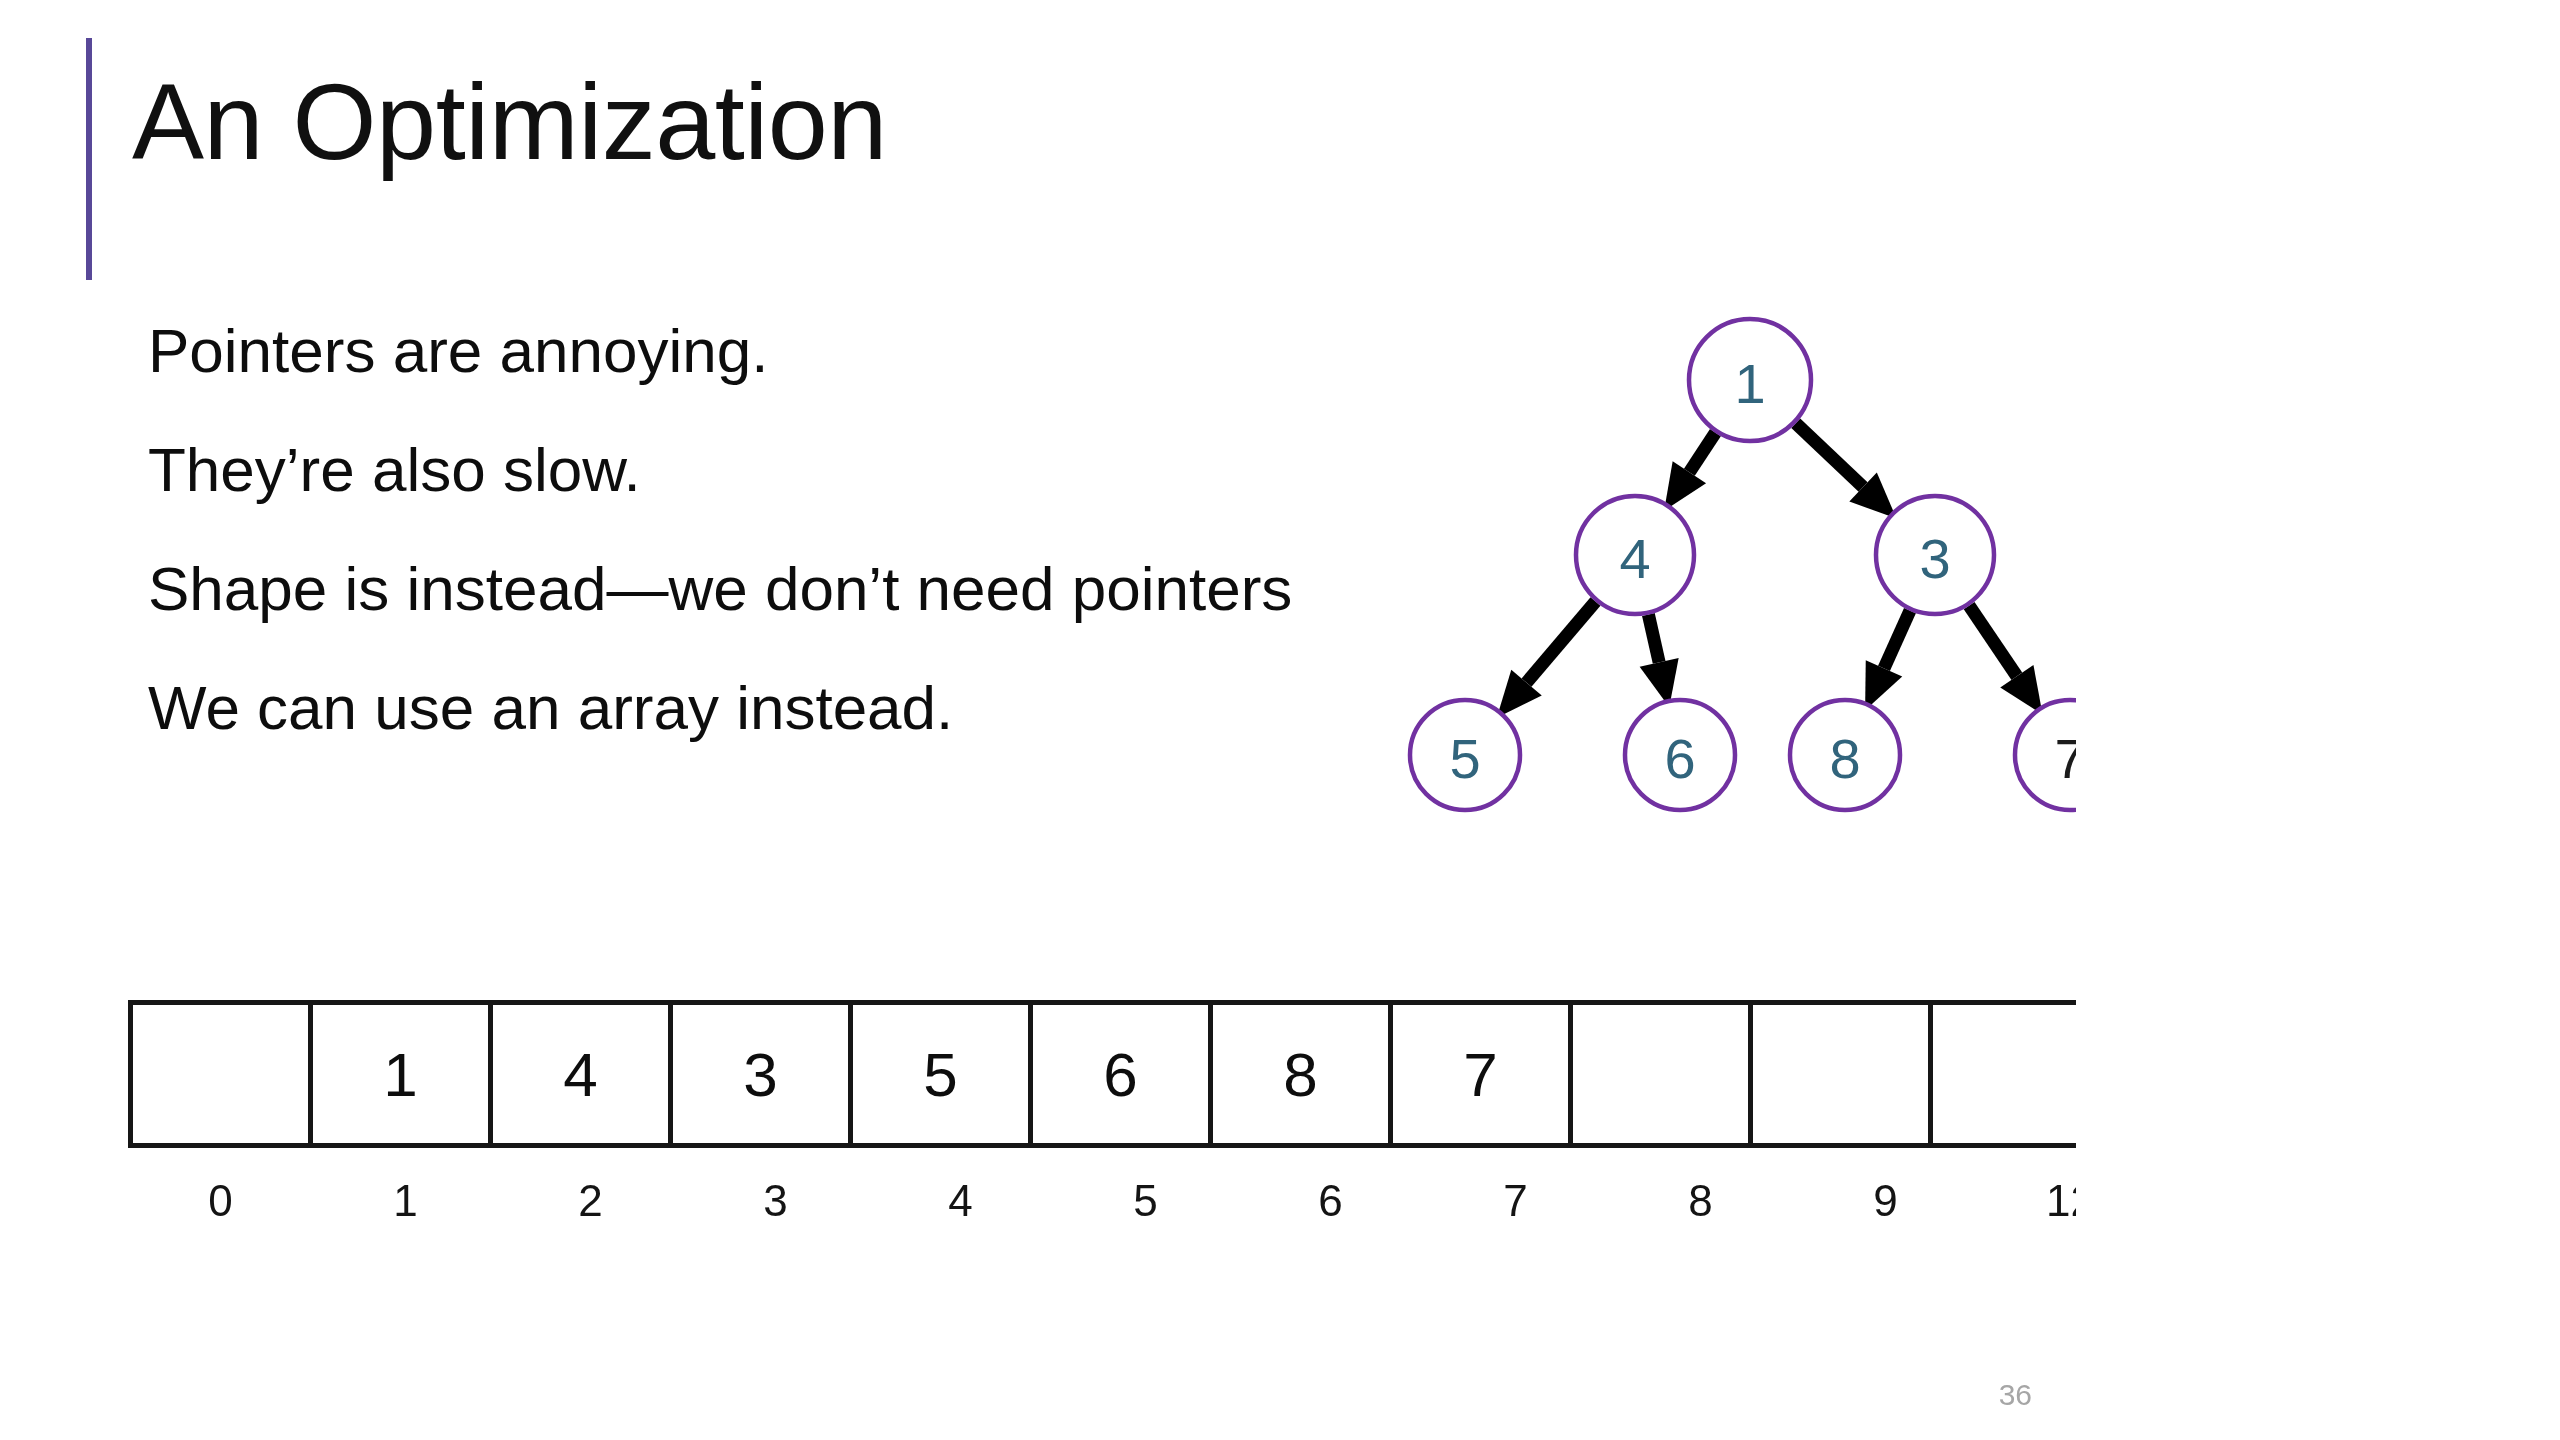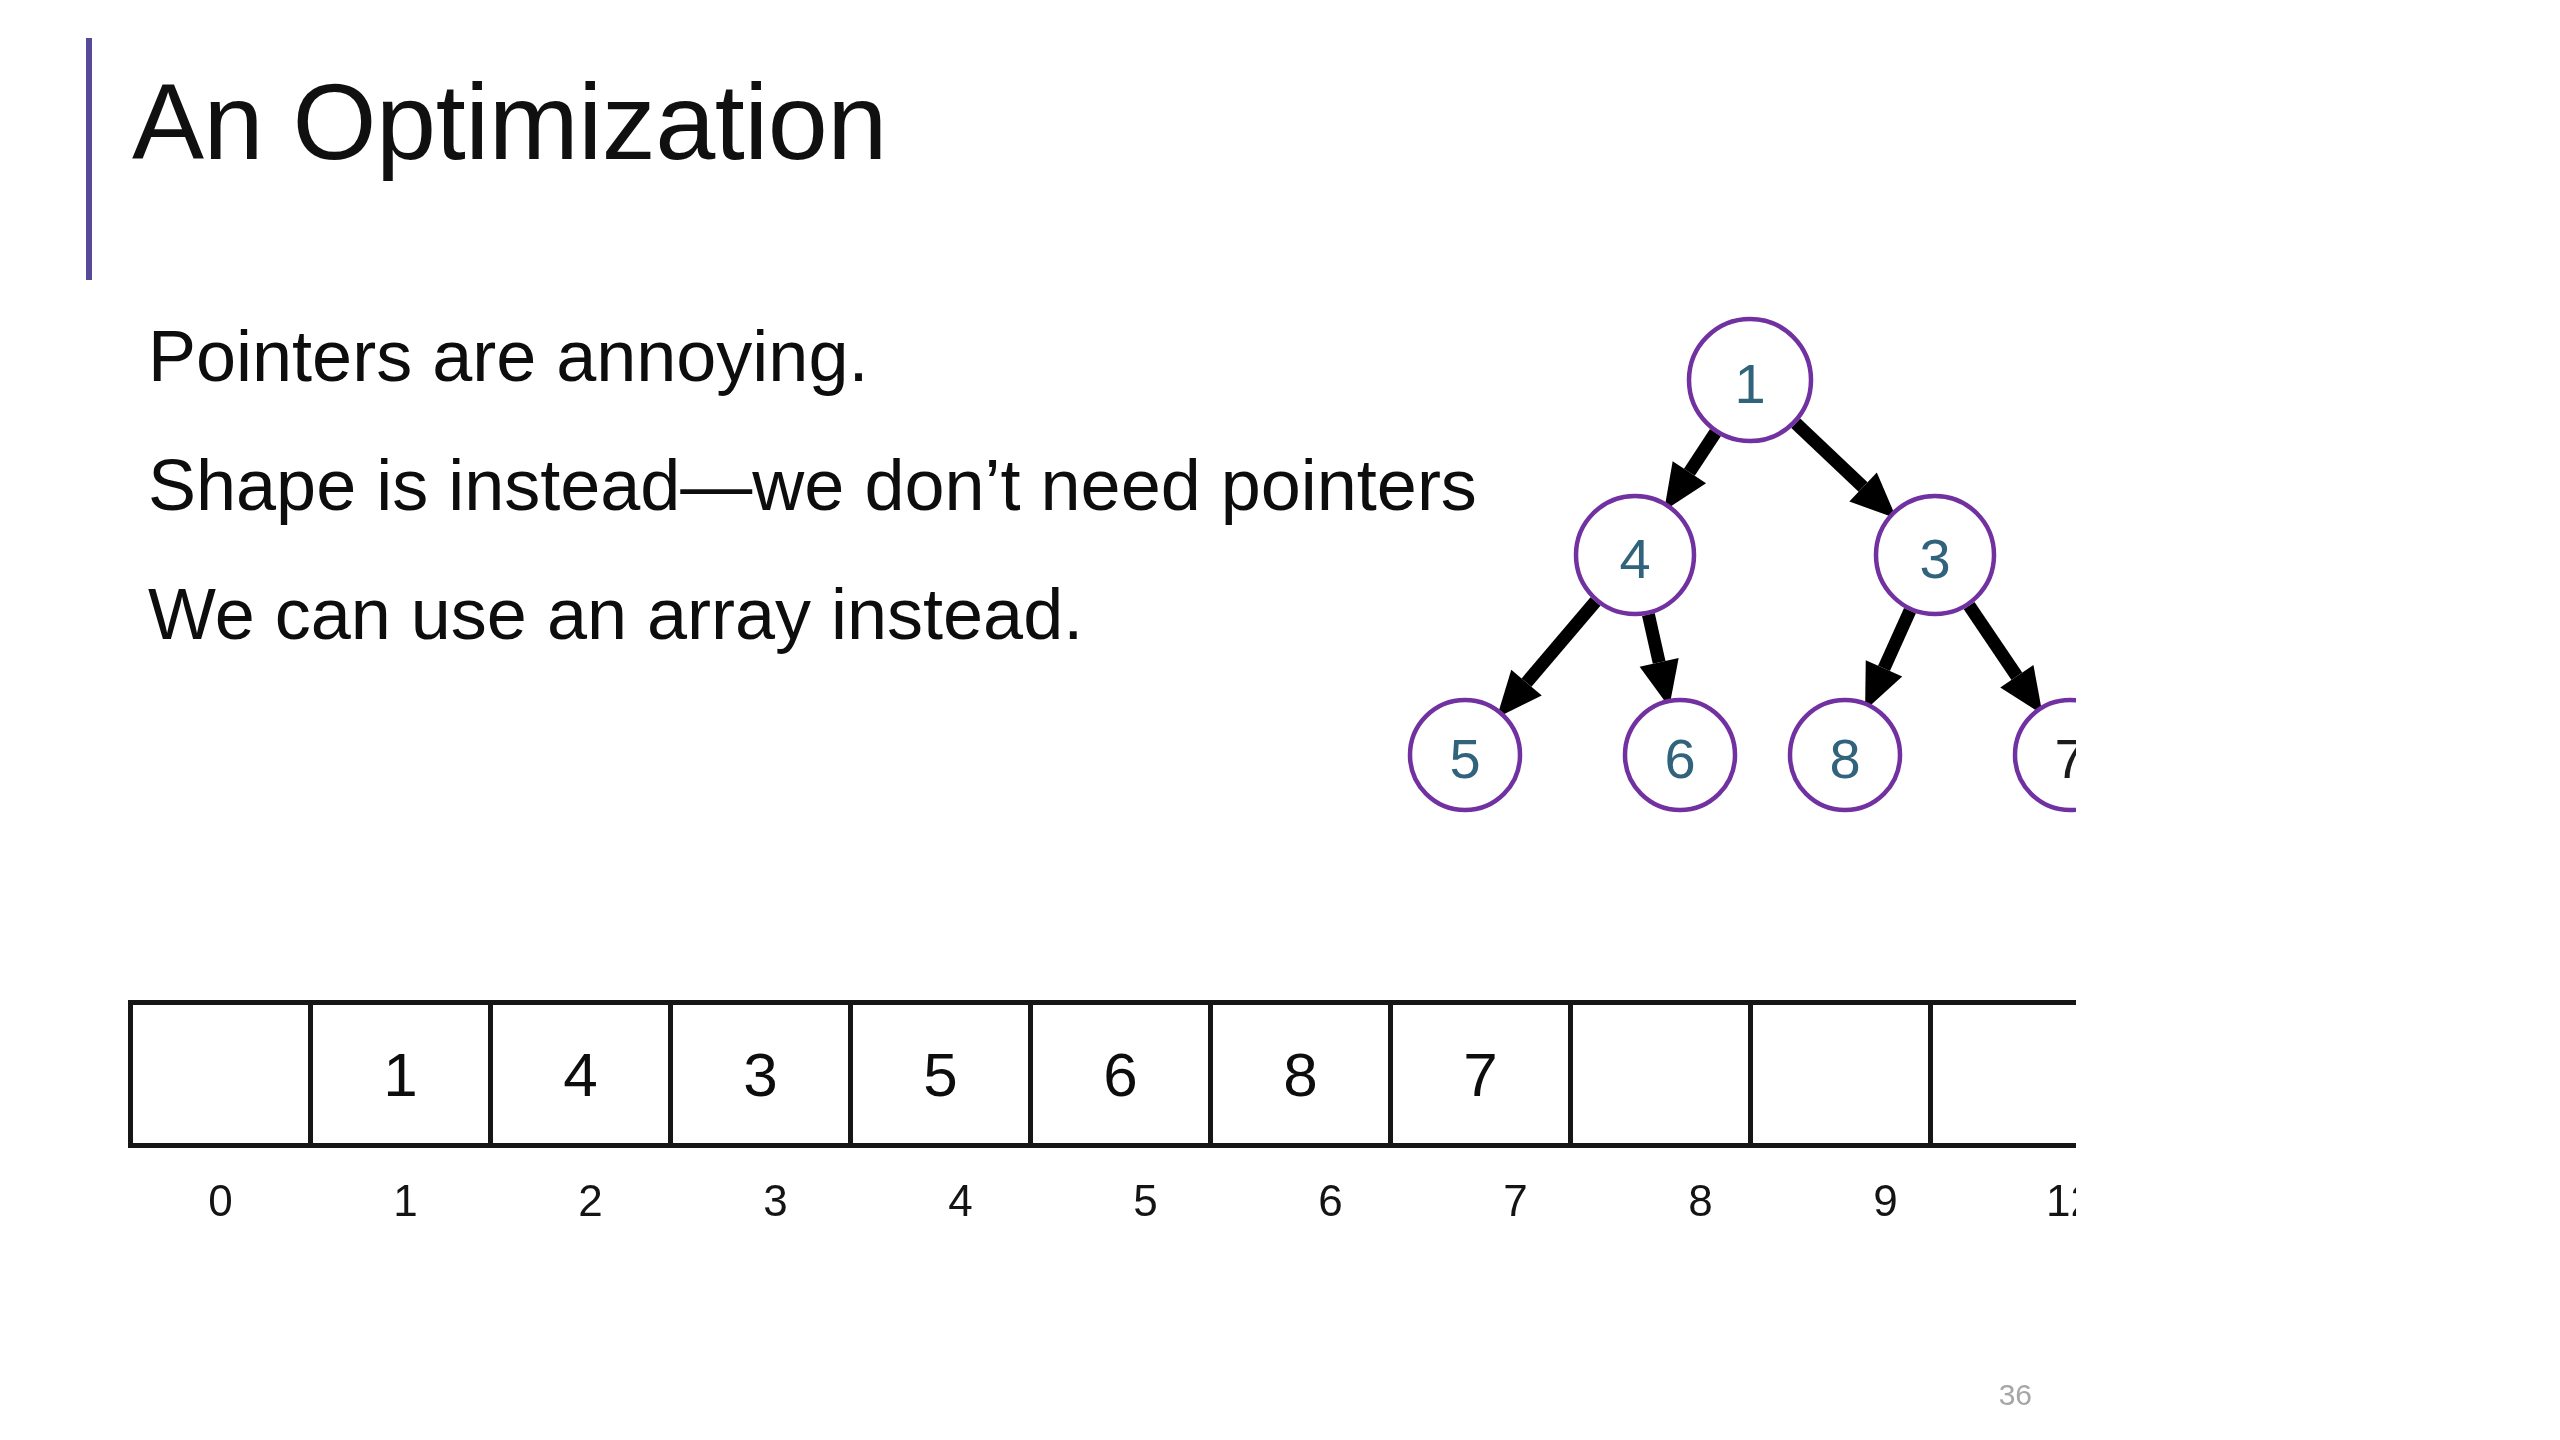--- a/index.html
+++ b/index.html
@@ -39,21 +39,21 @@
   }
 
   
   #body-text {
     position: absolute;
     left: 148px;
     top: 320px;
     width: 1380px;
   }
   .body-line {
-    font-size: 72px;
+    font-size: 62px;
     line-height: 1.0;
     font-weight: 400;
     color: #0d0d0d;
     margin: 0 0 57px 0;
     white-space: nowrap;
   }
 
   
   #tree-diagram {
     position: absolute;
@@ -141,20 +141,21 @@
 </head>
 <body>
 
 <div id="slide">
 
   <div id="title-accent-bar"></div>
   <div id="page-title">An Optimization</div>
 
   <div id="body-text">
     <p class="body-line">Pointers are annoying.</p>
+    <p class="body-line">They’re also slow.</p>
     <p class="body-line">Shape is instead—we don’t need pointers</p>
     <p class="body-line">We can use an array instead.</p>
   </div>
 
   <div id="tree-diagram">
     <svg viewBox="0 0 880 540" xmlns="http://www.w3.org/2000/svg">
       <g id="tree-edges">
           <line class="tree-edge" x1="375.40179314036726" y1="142.64944522118026" x2="349.3686107794229" y2="182.26515750957384"></line>
           <polygon class="tree-arrow-head" points="324.1064279930244,220.70760957583246 332.6545011853974,171.2815997763571 366.0827203734484,193.24871524279058"></polygon>
           <line class="tree-edge" x1="455.7675102681471" y1="133.2935907941932" x2="523.0796267214831" y2="196.96721446626785"></line>

